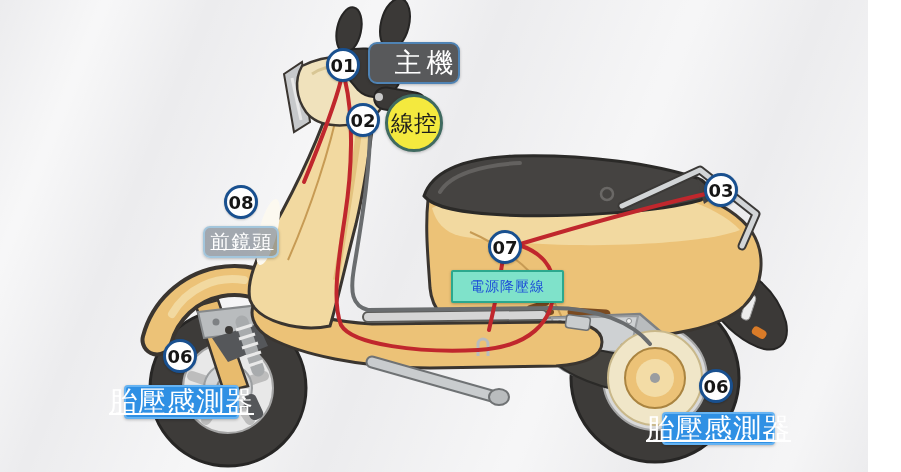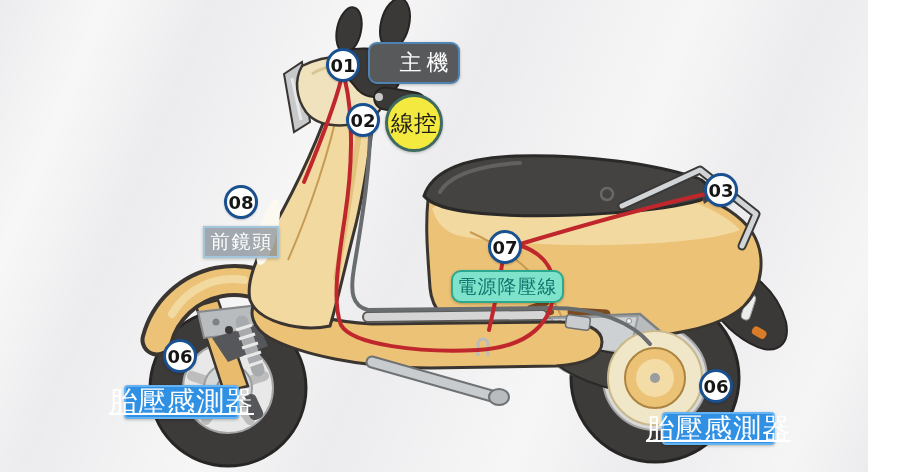--- a/index.html
+++ b/index.html
@@ -25,33 +25,33 @@
     display:flex;align-items:center;justify-content:center;
     z-index:6;box-shadow:0 1px 2px rgba(0,0,0,.2);
   }
   .lbl{
     position:absolute;box-sizing:border-box;z-index:5;
     display:flex;align-items:center;justify-content:center;
     box-shadow:0 1px 3px rgba(0,0,0,.25);white-space:nowrap;
   }
   .lbl-dark{
     background:#58595b;border:2px solid #4f83b4;border-radius:9px;
-    color:#ffffff;font-size:22px;letter-spacing:5px;text-indent:5px;padding-left:20px;
+    color:#ffffff;font-size:27px;letter-spacing:5px;text-indent:5px;padding-left:20px;
   }
   .lbl-yellow{
     background:#f4e93e;border:3px solid #3f6a60;border-radius:50%;
     color:#1c1c1c;font-size:23px;letter-spacing:0;
   }
   .lbl-glass{
-    background:rgba(104,114,126,.58);border:2px solid #a3c6dc;border-radius:0;
-    color:#ffffff;font-size:20px;letter-spacing:2px;text-indent:2px;
+    background:rgba(104,114,126,.58);border:2px solid #a3c6dc;border-radius:7px;
+    color:#ffffff;font-size:20px;letter-spacing:2px;text-indent:2px;text-decoration:underline;
   }
   .lbl-teal{
-    background:#7fe2ca;border:2px solid #2ba88e;border-radius:10px;
-    color:#0f766e;font-size:19px;letter-spacing:1px;
+    background:#7fe2ca;border:2px solid #2ba88e;border-radius:2px;
+    color:#1d4ed8;font-size:14px;letter-spacing:1px;
   }
   .lbl-blue{
     background:#2f90e4;border:2px solid #66b3f2;border-radius:4px;
     color:#ffffff;font-size:28px;letter-spacing:1px;text-decoration:underline;
   }
 </style>
 </head>
 <body>
 
 <div class="stage">

